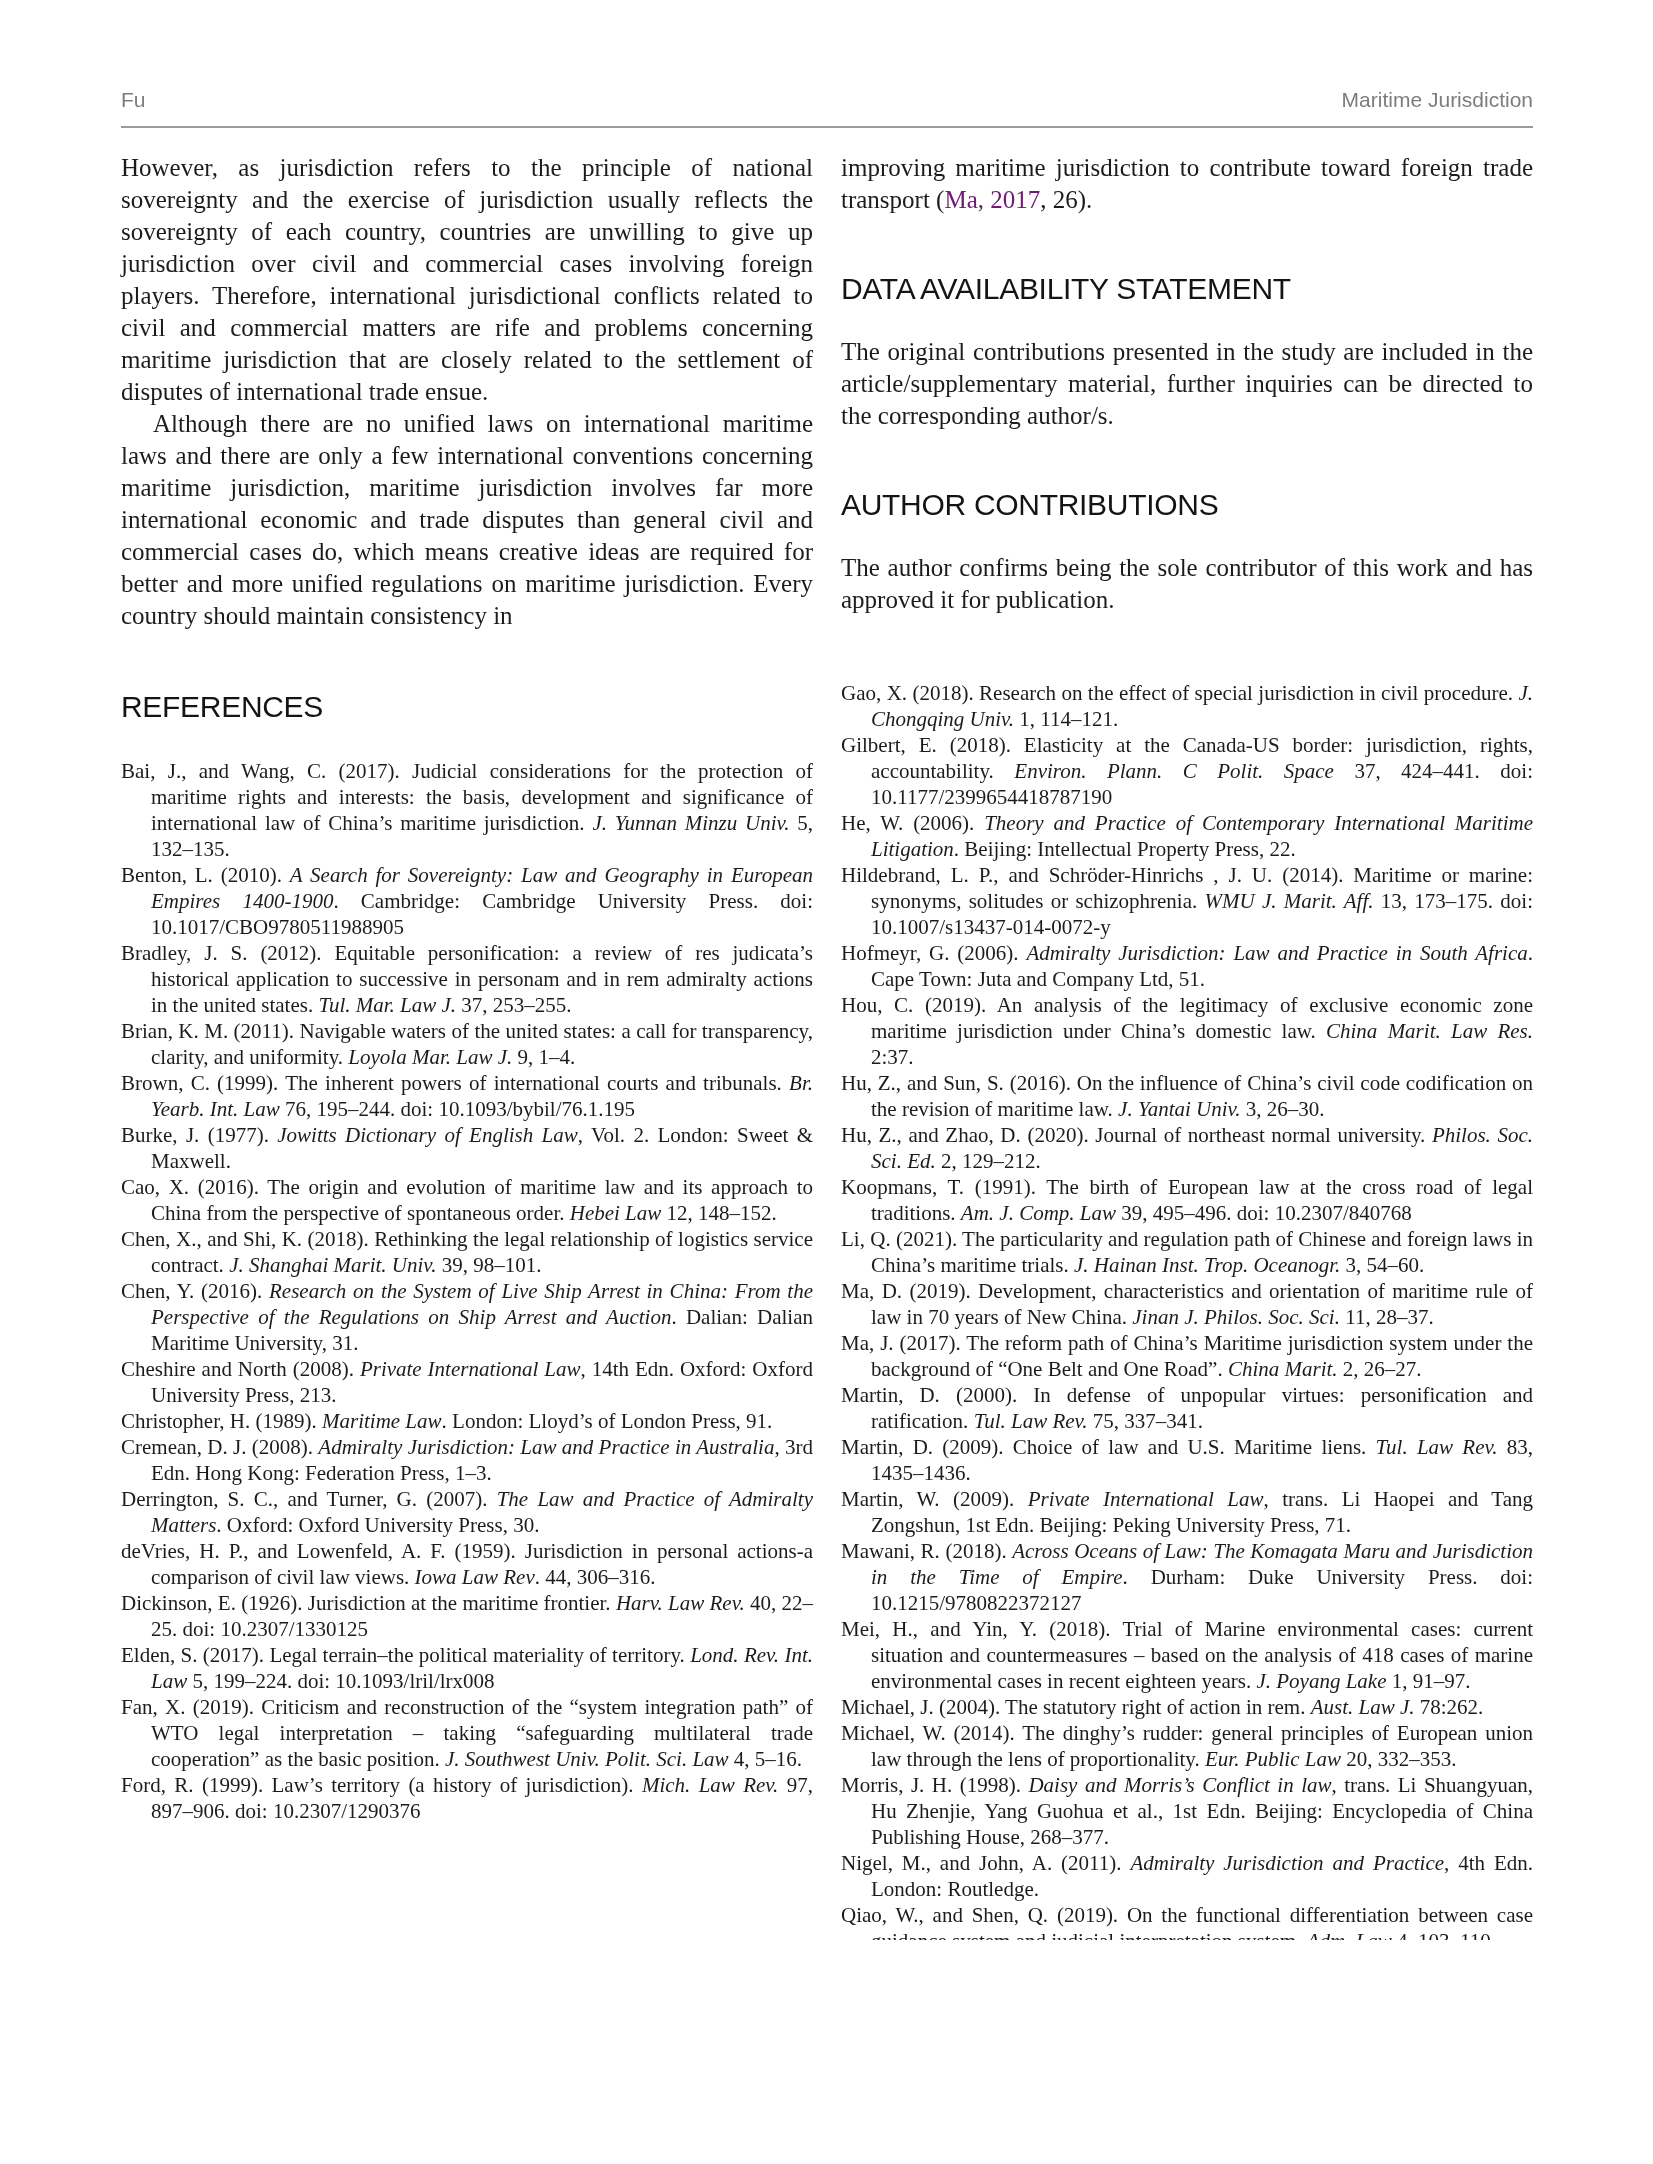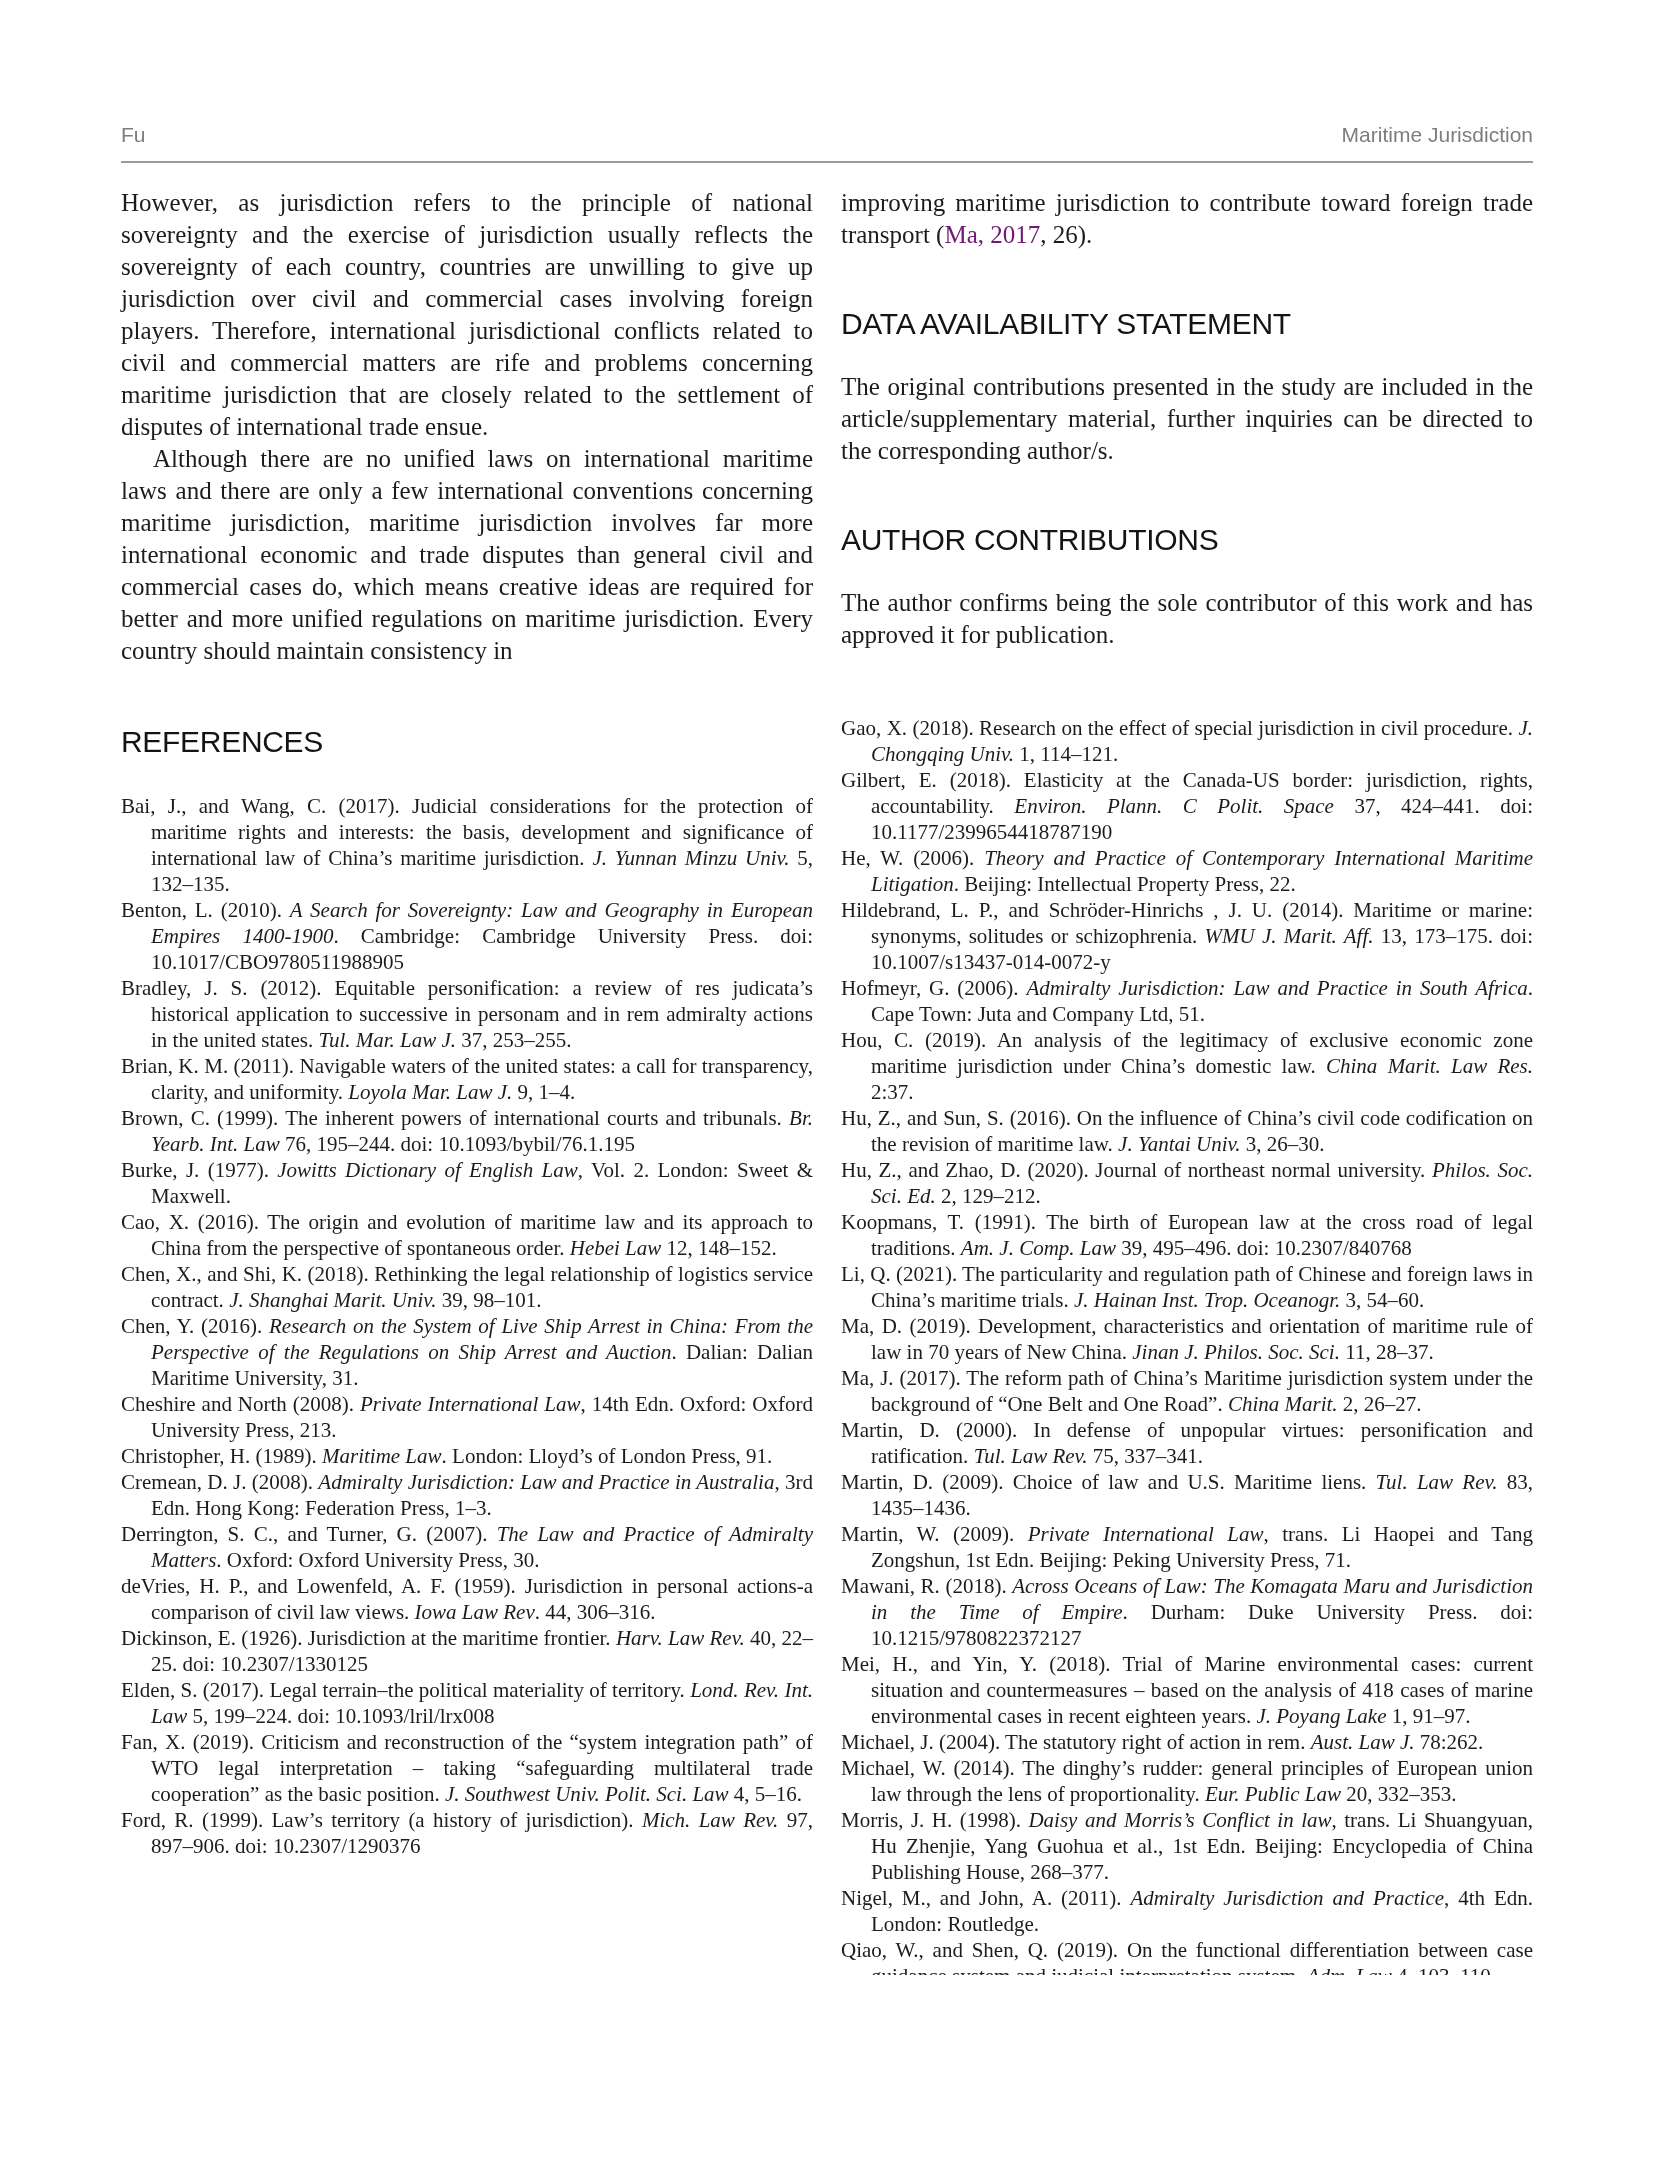--- a/index.html
+++ b/index.html
@@ -4,21 +4,20 @@
 <style>
   html, body { margin: 0; padding: 0; background: #ffffff; }
   .page {
     position: relative;
     width: 1653px;
     height: 1940px;
     background: #ffffff;
     font-family: "Liberation Serif", serif;
     color: #1c1c1c;
     overflow: hidden;
-    margin-top: 35px;
   }
   .header-row {
     position: absolute;
     top: 88px; left: 121px; right: 120px;
     display: flex;
     justify-content: space-between;
     font-family: "Liberation Sans", sans-serif;
     font-size: 21px;
     color: #7d7d7d;
   }

